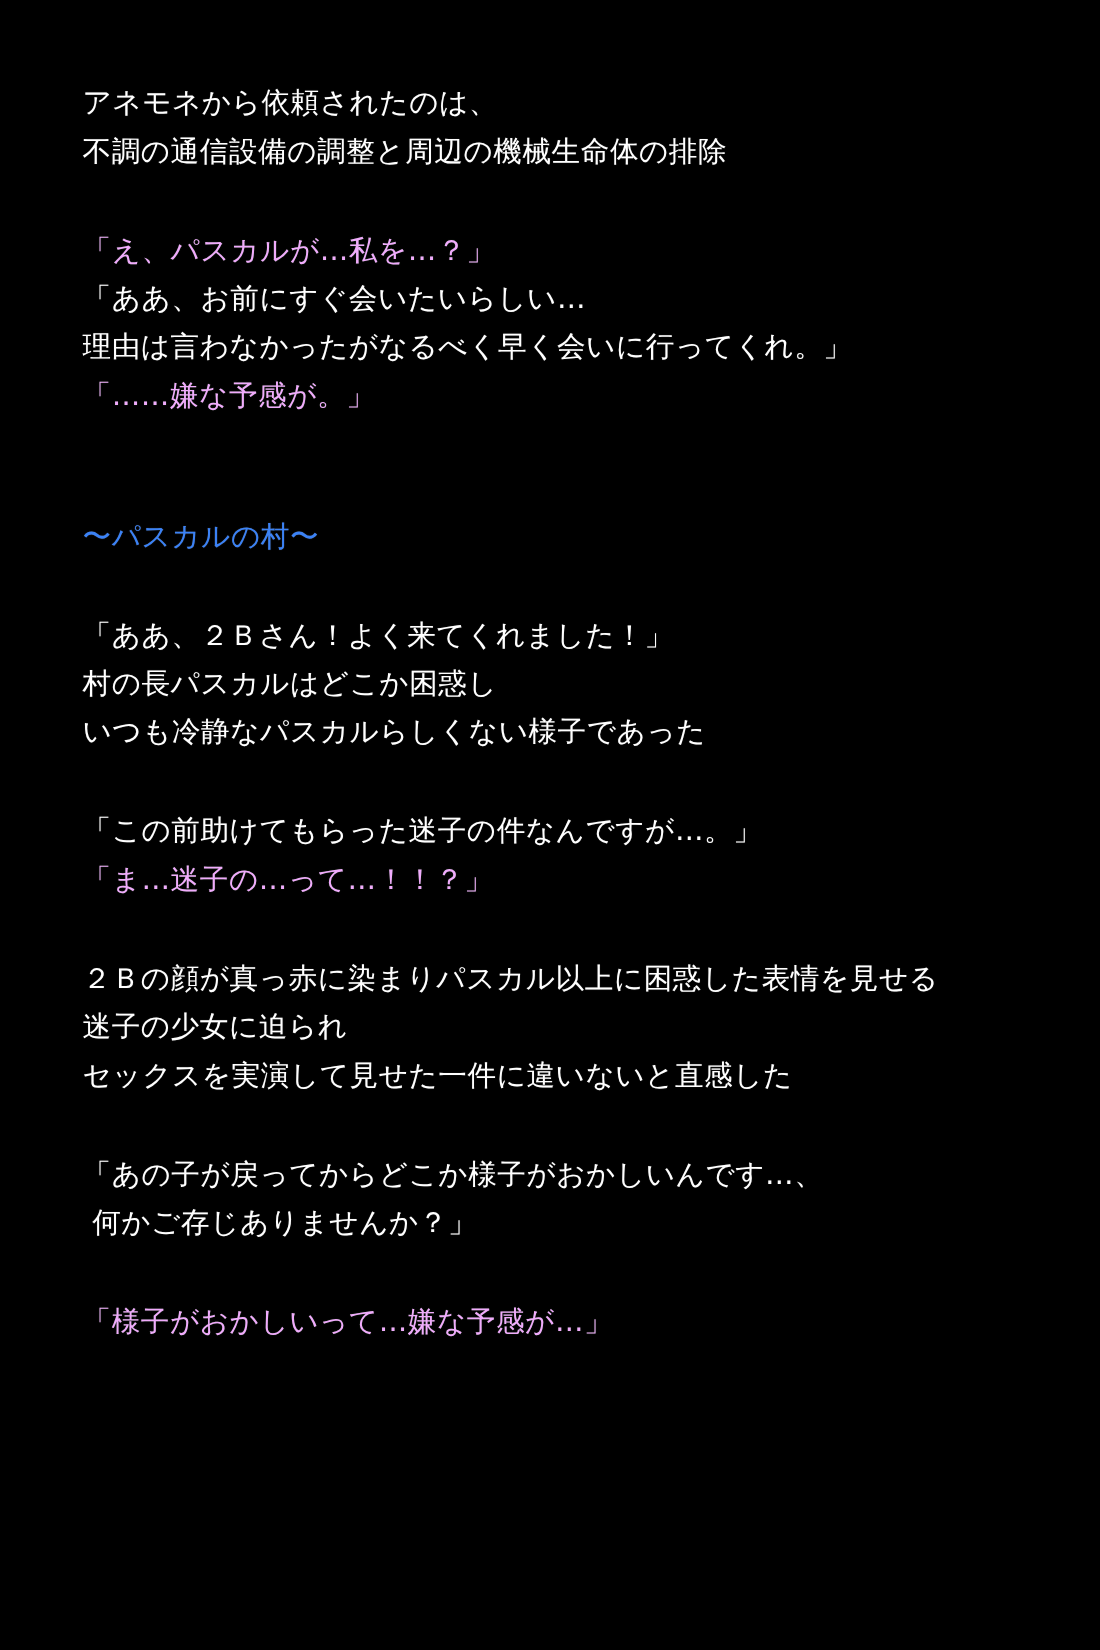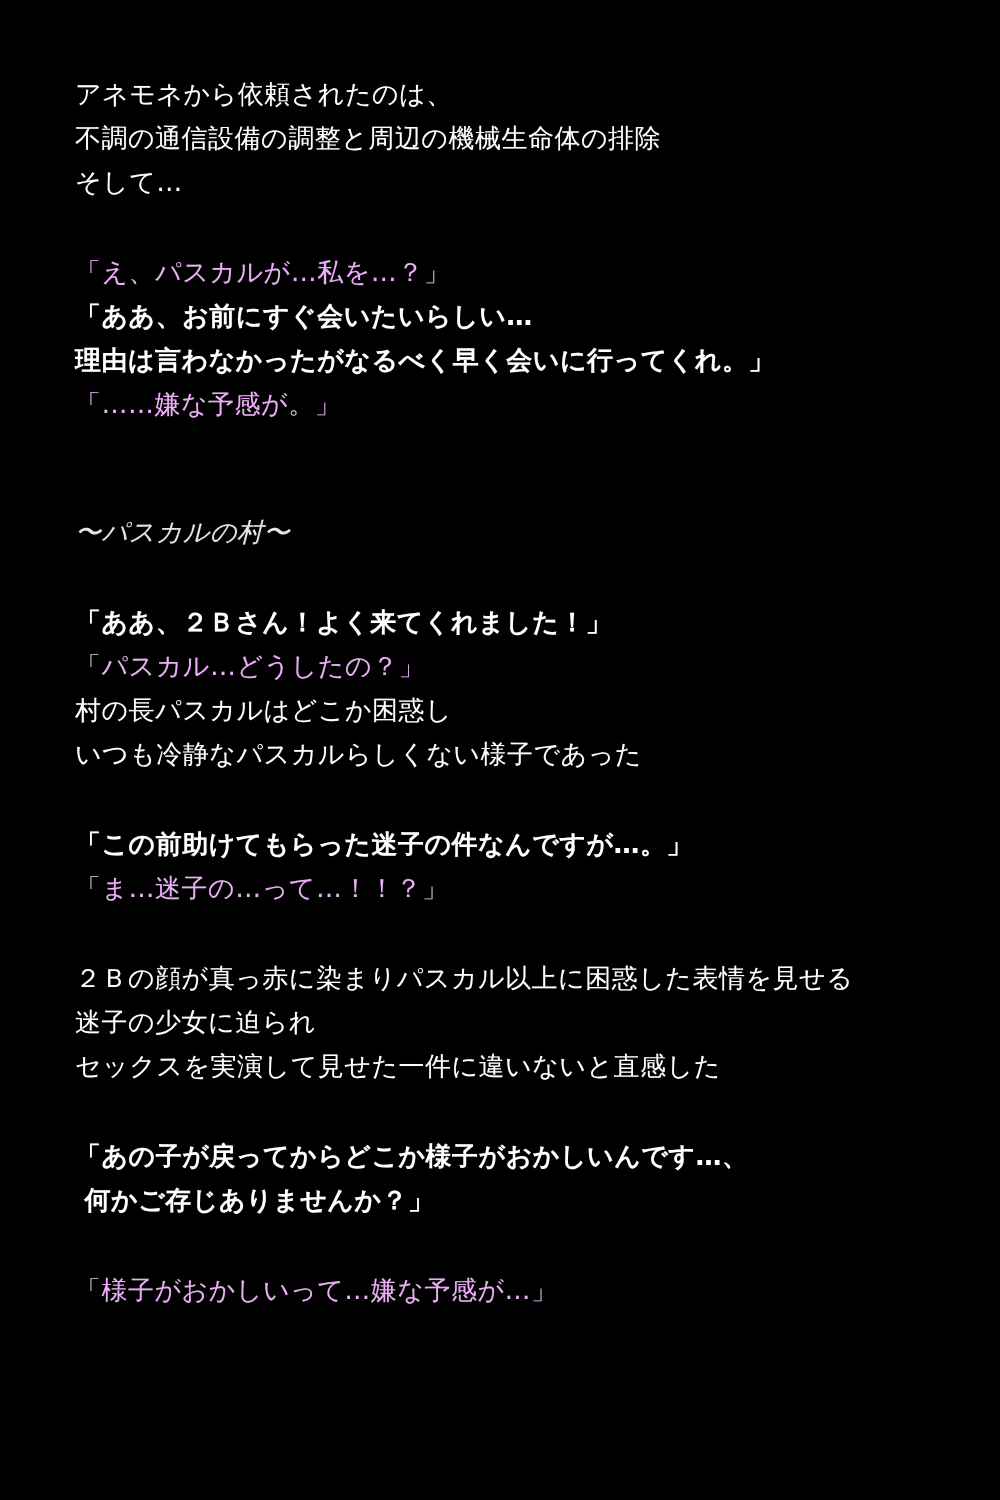--- a/index.html
+++ b/index.html
@@ -31,42 +31,39 @@
     white-space: pre;
     color: #ffffff;
     font-weight: 500;
     text-shadow: 0 0 1px rgba(255,255,255,0.25);
   }
   .line.narration {
     color: #ffffff;
   }
   .line.dialogue-white {
     color: #ffffff;
-    font-weight: bold;
   }
   .line.dialogue-green {
     color: #f0abfc;
     text-shadow: 0 0 1px rgba(141,240,138,0.3);
   }
   .line.heading {
-    color: #e5e5e5;
-    font-style: italic;
+    color: #3b82f6;
   }
   .gap-md { height: 46px; }
   .gap-xl { height: 84px; }
 </style>
 </head>
 <body>
 
 <div class="page">
 
   <div class="block">
     <div class="line narration">アネモネから依頼されたのは、</div>
     <div class="line narration">不調の通信設備の調整と周辺の機械生命体の排除</div>
-    <div class="line narration">そして…</div>
   </div>
 
   <div class="gap-md"></div>
 
   <div class="block">
     <div class="line dialogue-green">「え、パスカルが…私を…？」</div>
     <div class="line dialogue-white">「ああ、お前にすぐ会いたいらしい…</div>
     <div class="line dialogue-white">理由は言わなかったがなるべく早く会いに行ってくれ。」</div>
     <div class="line dialogue-green">「……嫌な予感が。」</div>
   </div>
@@ -74,21 +71,20 @@
   <div class="gap-xl"></div>
 
   <div class="block">
     <div class="line heading">〜パスカルの村〜</div>
   </div>
 
   <div class="gap-md"></div>
 
   <div class="block">
     <div class="line dialogue-white">「ああ、２Ｂさん！よく来てくれました！」</div>
-    <div class="line dialogue-green">「パスカル…どうしたの？」</div>
     <div class="line narration">村の長パスカルはどこか困惑し</div>
     <div class="line narration">いつも冷静なパスカルらしくない様子であった</div>
   </div>
 
   <div class="gap-md"></div>
 
   <div class="block">
     <div class="line dialogue-white">「この前助けてもらった迷子の件なんですが…。」</div>
     <div class="line dialogue-green">「ま…迷子の…って…！！？」</div>
   </div>

